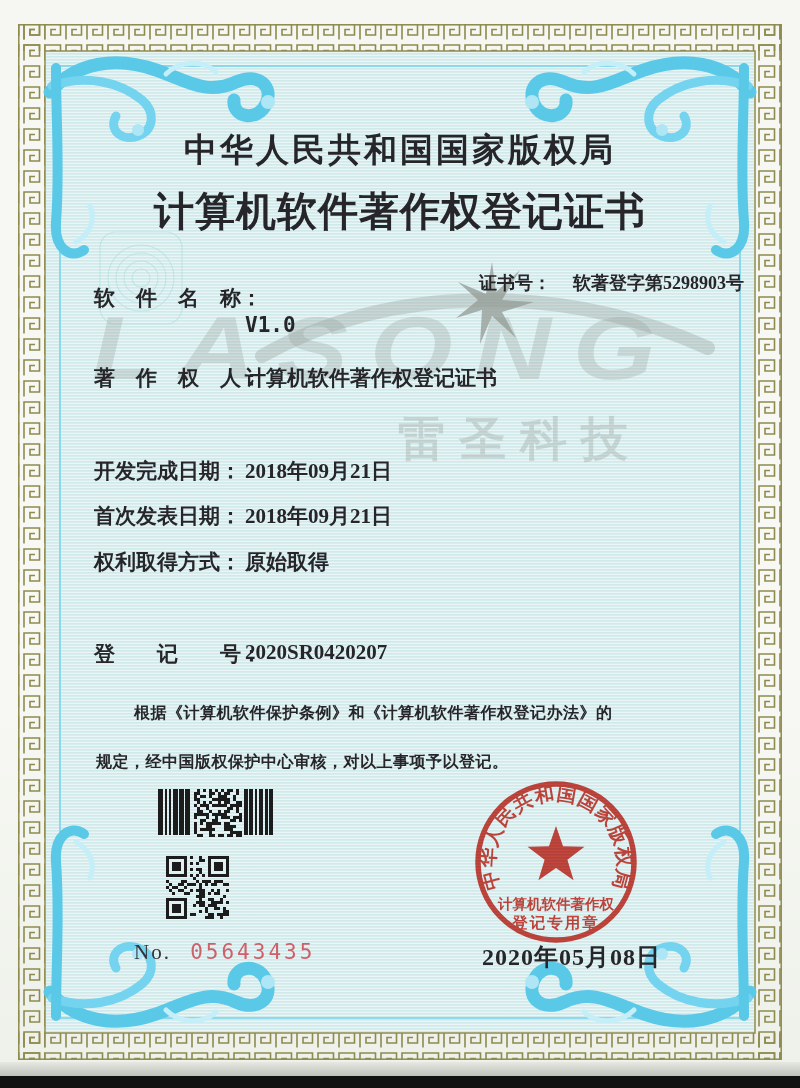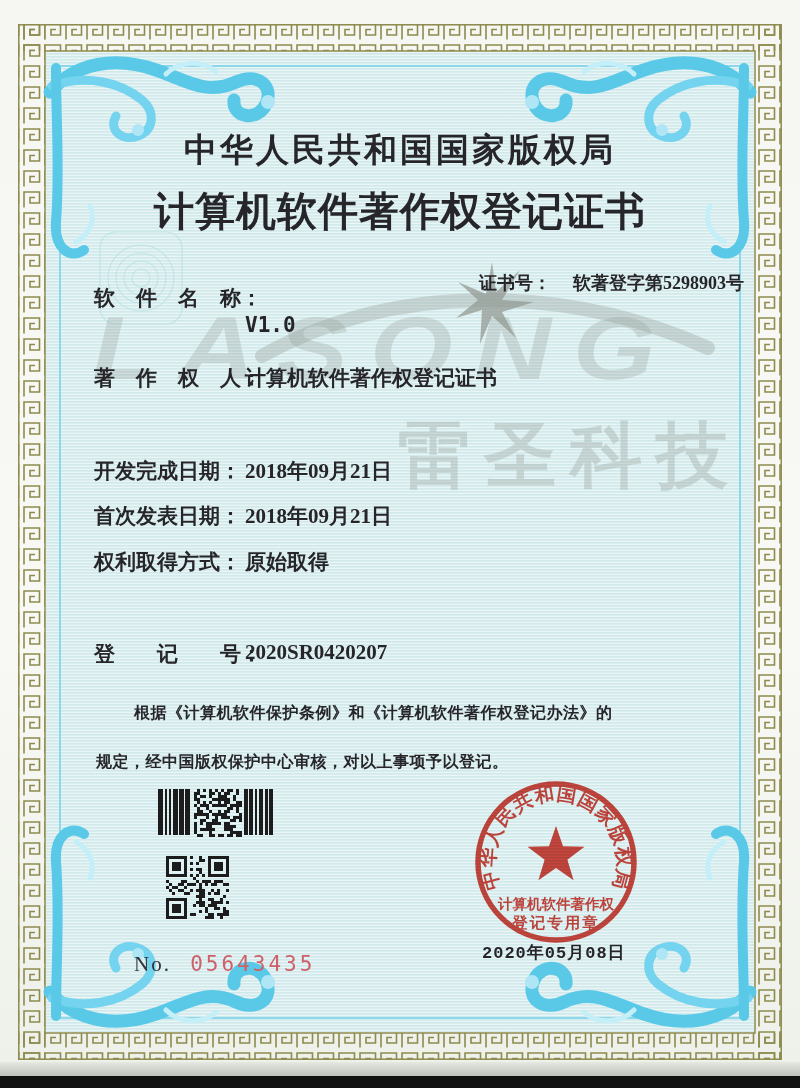--- a/index.html
+++ b/index.html
@@ -16,42 +16,42 @@
                background:linear-gradient(180deg,#e6e8e1,#b9bdb5);}
   .dark-strip{position:absolute;left:0;top:1076px;width:800px;height:12px;background:#121212;}
 
   
   .wm-logo{position:absolute;left:92px;top:288px;width:620px;
            font-family:"Liberation Sans","DejaVu Sans",sans-serif;
            font-size:106px;font-weight:bold;font-style:italic;letter-spacing:22px;
            color:rgba(150,158,152,.30);transform:scaleY(.84);white-space:nowrap;}
   .wm-cn{position:absolute;left:398px;top:408px;
          font-family:Liberation Sans, sans-serif;
-         font-size:72px;font-weight:bold;letter-spacing:14px;color:rgba(150,158,152,.34);white-space:nowrap;}
+         font-size:47px;font-weight:bold;letter-spacing:14px;color:rgba(150,158,152,.34);white-space:nowrap;}
 
   
   .authority{position:absolute;left:0;top:128px;width:800px;text-align:center;
              font-size:33px;font-weight:bold;letter-spacing:3px;}
   .main-title{position:absolute;left:0;top:184px;width:800px;text-align:center;
               font-size:40px;font-weight:bold;letter-spacing:1px;}
   .certno{position:absolute;top:242px;right:56px;font-size:18px;font-weight:bold;white-space:nowrap;margin-top:29px;}
   .certno .lbl{margin-right:22px;}
   .field-row{position:absolute;left:94px;width:640px;height:28px;font-size:21px;font-weight:bold;white-space:nowrap;}
   .field-row .lbl{position:absolute;left:0;top:0;font-family:Liberation Serif, serif;}
   .field-row .val{position:absolute;left:151px;top:0;}
   .val2{position:absolute;left:245px;top:313px;font-size:21px;font-weight:bold;
         font-family:"DejaVu Sans Mono","Liberation Mono",monospace;}
   .statement{position:absolute;left:96px;top:688px;width:624px;font-size:16px;font-weight:bold;
              line-height:49px;letter-spacing:.5px;}
   .statement .l1{text-indent:38px;}
-  .serial{position:absolute;left:134px;top:940px;font-size:21px;white-space:nowrap;margin-top:12px;}
+  .serial{position:absolute;left:134px;top:940px;font-size:21px;white-space:nowrap;}
   .serial .pfx{color:#33333a;letter-spacing:2px;}
   .serial .num{font-family:"DejaVu Sans Mono","Liberation Mono",monospace;
                color:#cf5f68;letter-spacing:3px;margin-left:14px;}
-  .issue-date{position:absolute;left:482px;top:941px;font-size:17px;font-weight:bold;letter-spacing:1px;white-space:nowrap;font-family:Liberation Mono, monospace;}
+  .issue-date{position:absolute;left:482px;top:941px;font-size:24px;font-weight:bold;letter-spacing:1px;white-space:nowrap;}
 
   .codes{position:absolute;pointer-events:none;}
   #barcode{left:158px;top:789px;}
   #qrcode{left:166px;top:856px;}
   #seal{position:absolute;left:464px;top:770px;opacity:.93;mix-blend-mode:multiply;}
 </style>
 </head>
 <body>
 
 <div id="page">

